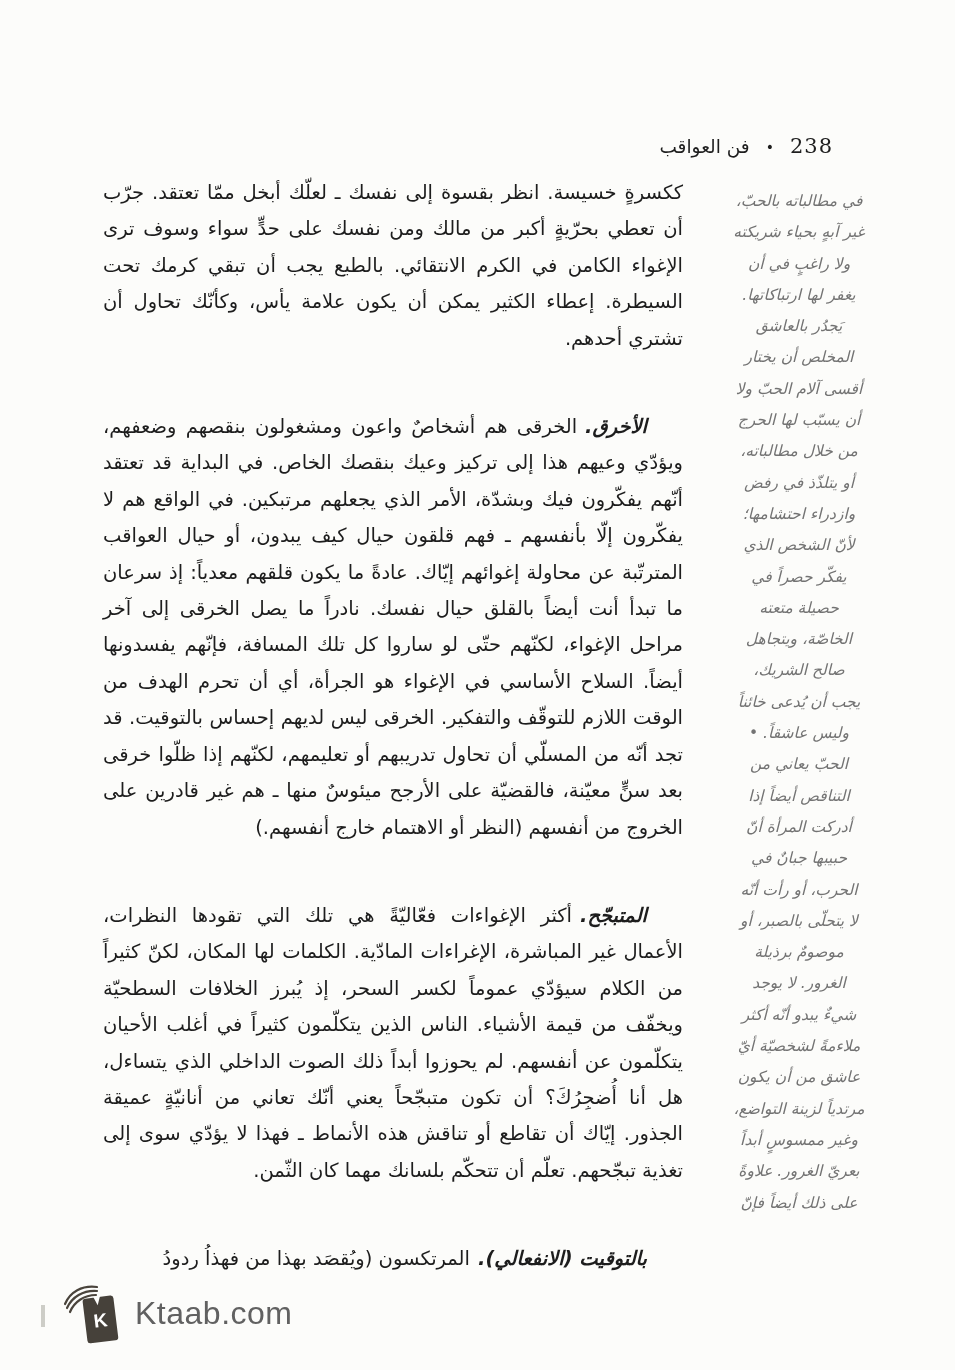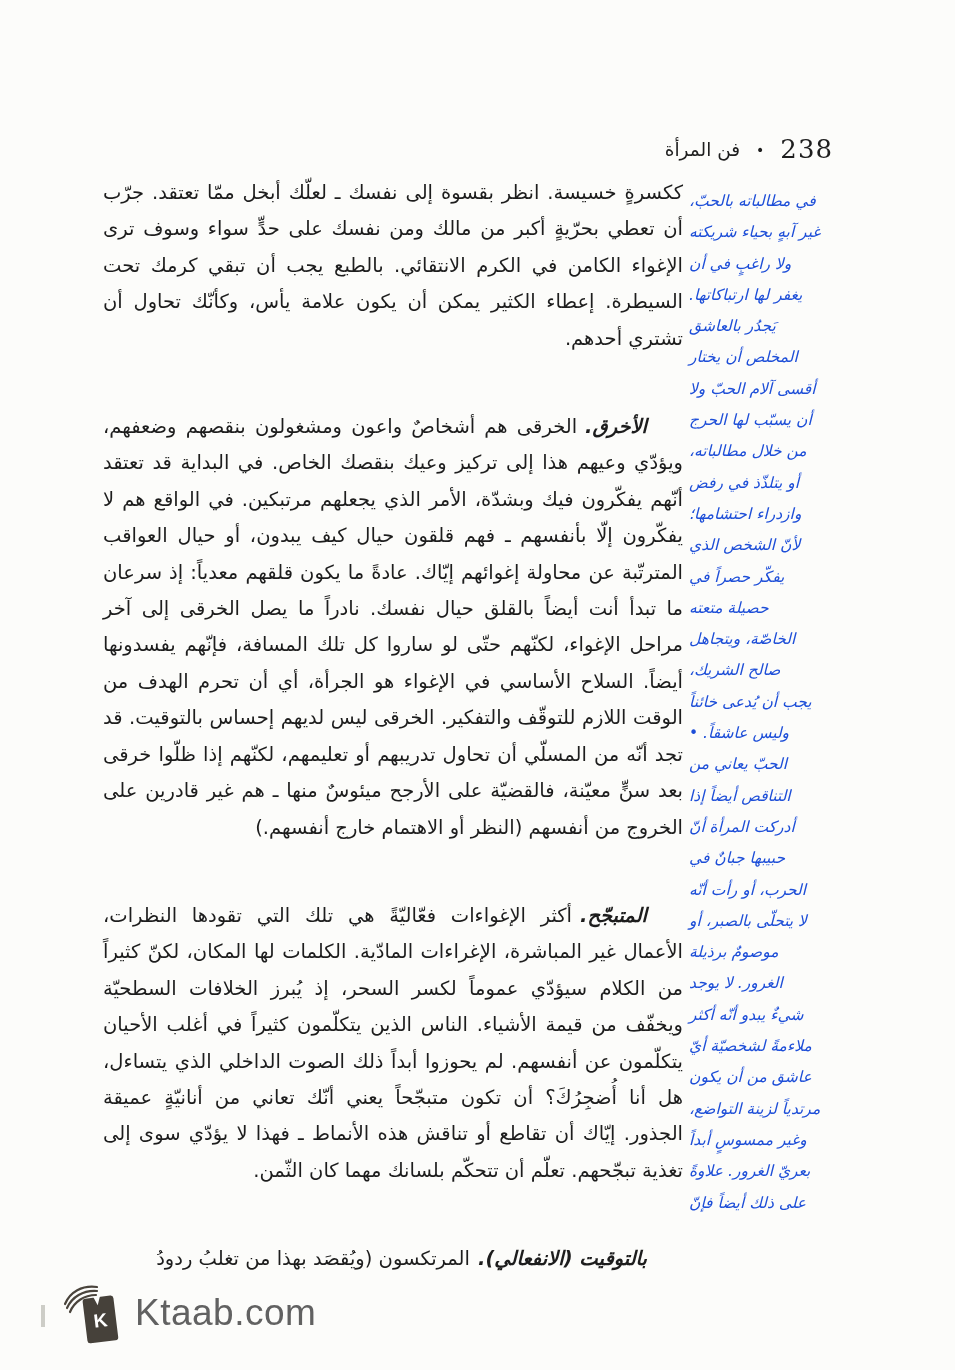--- a/index.html
+++ b/index.html
@@ -25,21 +25,21 @@
     position: absolute;
     top: 134px;
     right: 122px;
     display: flex;
     direction: rtl;
     align-items: center;
     gap: 16px;
   }
   .page-number {
     font-family: "DejaVu Serif", serif;
-    font-size: 26px;
+    font-size: 21px;
     letter-spacing: 1px;
   }
   .header-sep {
     font-size: 14px;
     line-height: 1;
     transform: translateY(1px);
   }
   .book-title {
     font-size: 18.5px;
   }
@@ -68,79 +68,79 @@
   .lead:not(:empty) {
     margin-inline-end: 8px;
   }
   
   .margin-note {
     position: absolute;
     top: 186px;
     right: 46px;
     width: 220px;
     direction: rtl;
-    text-align: left;
+    text-align: center;
     font-style: italic;
     font-size: 15.5px;
     line-height: 31.3px;
     white-space: pre-line;
-    color: #1d4ed8;
+    color: #737373;
   }
   
   .footer {
     position: absolute;
     left: 60px;
     top: 1280px;
     display: flex;
     align-items: center;
     gap: 13px;
   }
   .logo-icon {
     width: 62px;
     height: 66px;
     display: block;
   }
   .logo-text {
     font-family: "Liberation Sans", sans-serif;
-    font-size: 37px;
+    font-size: 32px;
     color: #616161;
     letter-spacing: 0.5px;
   }
   .page-edge-mark {
     position: absolute;
     left: 41px;
     top: 1305px;
     width: 4px;
     height: 22px;
     background: #cdcdc7;
   }
 </style>
 </head>
 <body>
 
 <div class="page">
 
   <div class="page-header">
     <span class="page-number">238</span>
     <span class="header-sep">•</span>
-    <span class="book-title">فن المرأة</span>
+    <span class="book-title">فن العواقب</span>
   </div>
 
   <div class="main-column">
     <p>
       <span class="lead"></span><span>ككسرةٍ خسيسة. انظر بقسوة إلى نفسك ـ لعلّك أبخل ممّا تعتقد. جرّب أن تعطي بحرّيةٍ أكبر من مالك ومن نفسك على حدٍّ سواء وسوف ترى الإغواء الكامن في الكرم الانتقائي. بالطبع يجب أن تبقي كرمك تحت السيطرة. إعطاء الكثير يمكن أن يكون علامة يأس، وكأنّك تحاول أن تشتري أحدهم.</span>
     </p>
     <p class="indented">
       <span class="lead">الأخرق.</span><span>الخرقى هم أشخاصٌ واعون ومشغولون بنقصهم وضعفهم، ويؤدّي وعيهم هذا إلى تركيز وعيك بنقصك الخاص. في البداية قد تعتقد أنّهم يفكّرون فيك وبشدّة، الأمر الذي يجعلهم مرتبكين. في الواقع هم لا يفكّرون إلّا بأنفسهم ـ فهم قلقون حيال كيف يبدون، أو حيال العواقب المترتّبة عن محاولة إغوائهم إيّاك. عادةً ما يكون قلقهم معدياً: إذ سرعان ما تبدأ أنت أيضاً بالقلق حيال نفسك. نادراً ما يصل الخرقى إلى آخر مراحل الإغواء، لكنّهم حتّى لو ساروا كل تلك المسافة، فإنّهم يفسدونها أيضاً. السلاح الأساسي في الإغواء هو الجرأة، أي أن تحرم الهدف من الوقت اللازم للتوقّف والتفكير. الخرقى ليس لديهم إحساس بالتوقيت. قد تجد أنّه من المسلّي أن تحاول تدريبهم أو تعليمهم، لكنّهم إذا ظلّوا خرقى بعد سنٍّ معيّنة، فالقضيّة على الأرجح ميئوسٌ منها ـ هم غير قادرين على الخروج من أنفسهم (النظر أو الاهتمام خارج أنفسهم.)</span>
     </p>
     <p class="indented">
       <span class="lead">المتبجّح.</span><span>أكثر الإغواءات فعّاليّةً هي تلك التي تقودها النظرات، الأعمال غير المباشرة، الإغراءات المادّية. الكلمات لها المكان، لكنّ كثيراً من الكلام سيؤدّي عموماً لكسر السحر، إذ يُبرز الخلافات السطحيّة ويخفّف من قيمة الأشياء. الناس الذين يتكلّمون كثيراً في أغلب الأحيان يتكلّمون عن أنفسهم. لم يحوزوا أبداً ذلك الصوت الداخلي الذي يتساءل، هل أنا أُضجِرُكَ؟ أن تكون متبجّحاً يعني أنّك تعاني من أنانيّةٍ عميقة الجذور. إيّاك أن تقاطع أو تناقش هذه الأنماط ـ فهذا لا يؤدّي سوى إلى تغذية تبجّحهم. تعلّم أن تتحكّم بلسانك مهما كان الثّمن.</span>
     </p>
     <p class="indented">
-      <span class="lead">بالتوقيت (الانفعالي).</span><span>المرتكسون (ويُقصَد بهذا من تغلبُ ردودُ</span>
+      <span class="lead">بالتوقيت (الانفعالي).</span><span>المرتكسون (ويُقصَد بهذا من فهذاُ ردودُ</span>
     </p>
   </div>
 
   <div class="margin-note">في مطالباته بالحبّ،
 غير آبهٍ بحياء شريكته
 ولا راغبٍ في أن
 يغفر لها ارتباكاتها.
 يَجدُر بالعاشق
 المخلص أن يختار
 أقسى آلام الحبّ ولا

